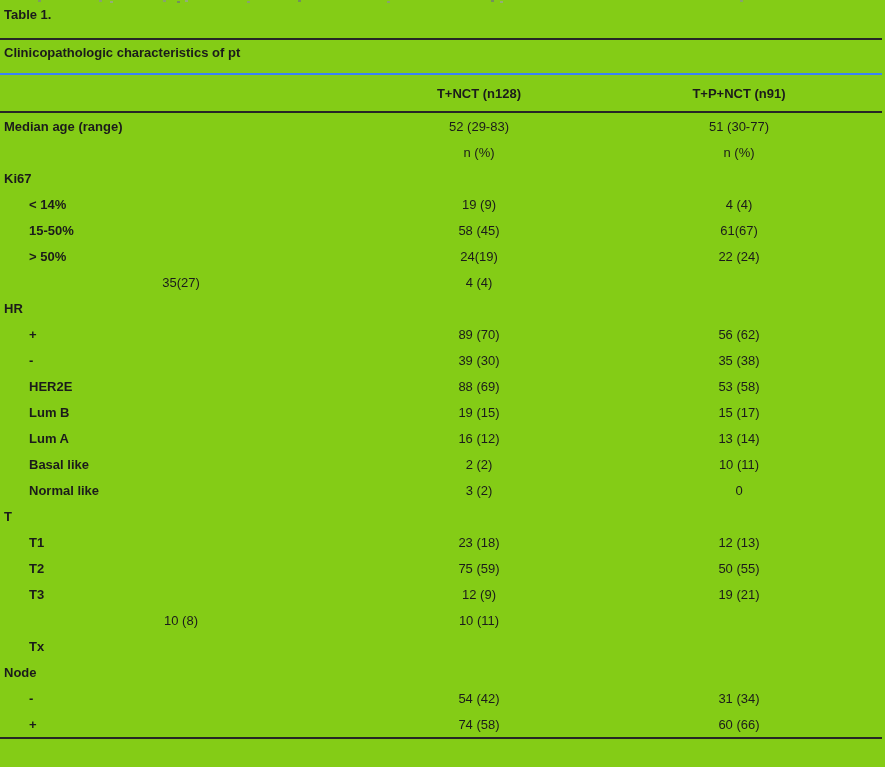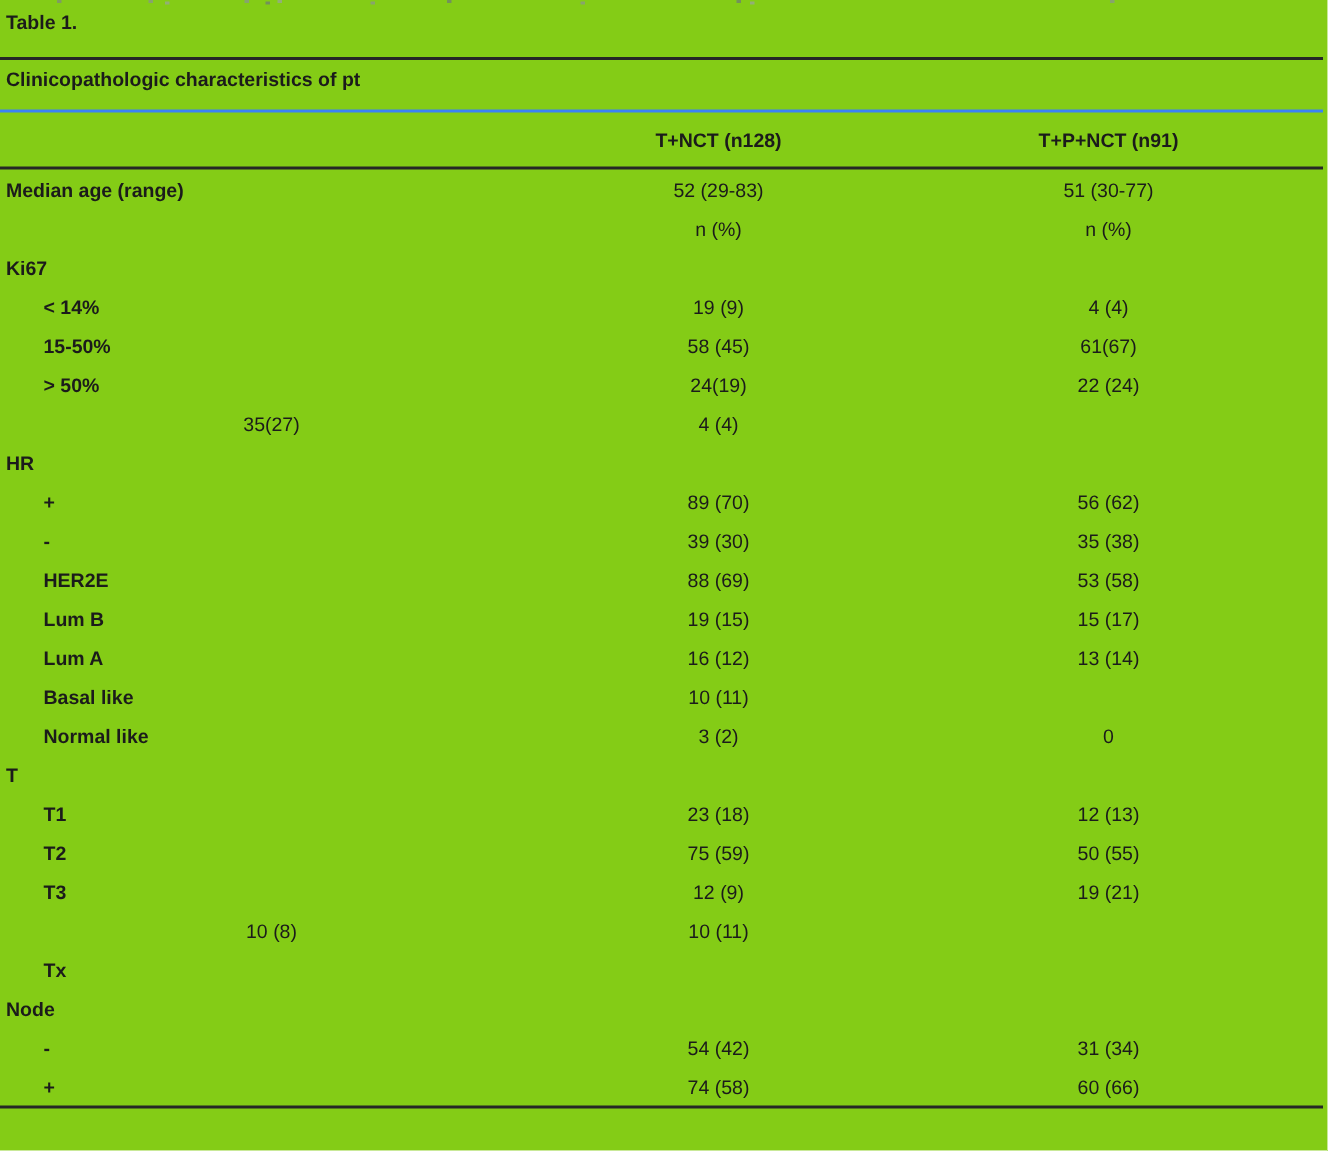--- a/index.html
+++ b/index.html
@@ -164,20 +164,21 @@
         <div class="cell val">19 (15)</div>
         <div class="cell val">15 (17)</div>
       </div>
       <div class="row">
         <div class="cell label indent">Lum A</div>
         <div class="cell val">16 (12)</div>
         <div class="cell val">13 (14)</div>
       </div>
       <div class="row">
         <div class="cell label indent">Basal like</div>
+        <div class="cell val">2 (2)</div>
         <div class="cell val">10 (11)</div>
       </div>
       <div class="row">
         <div class="cell label indent">Normal like</div>
         <div class="cell val">3 (2)</div>
         <div class="cell val">0</div>
       </div>
       <div class="row">
         <div class="cell label">T</div>
         <div class="cell val"></div>

